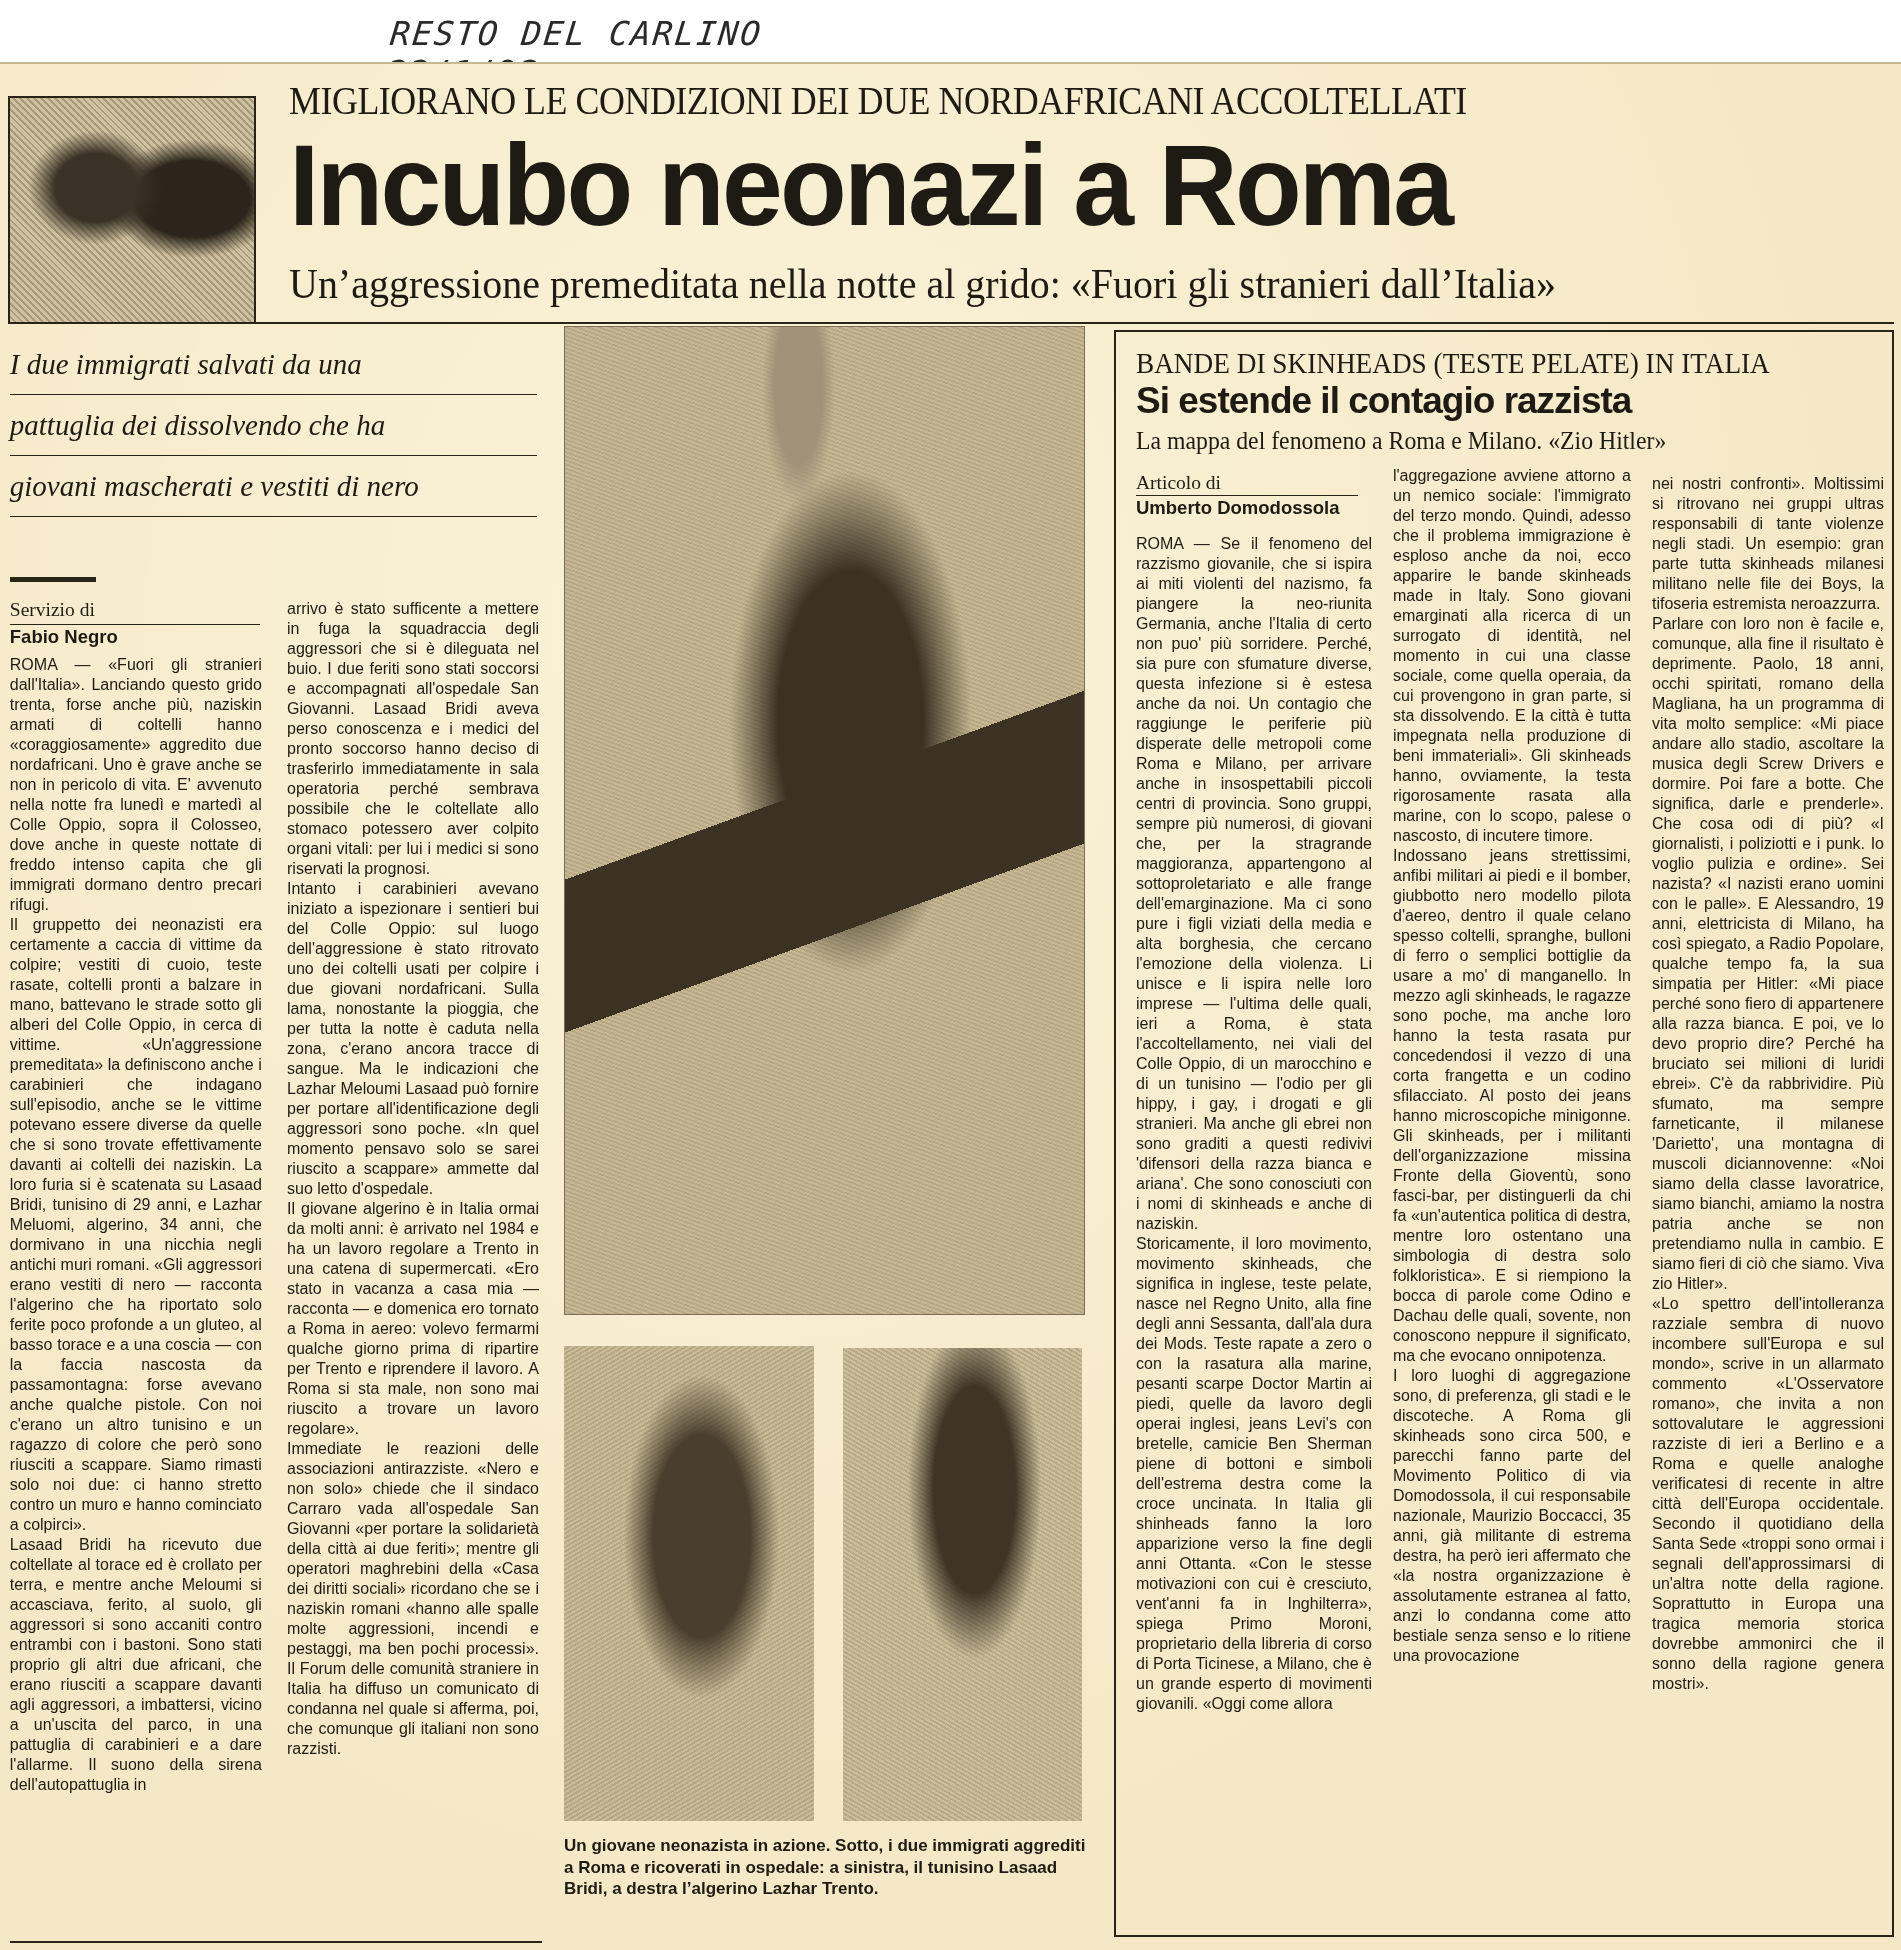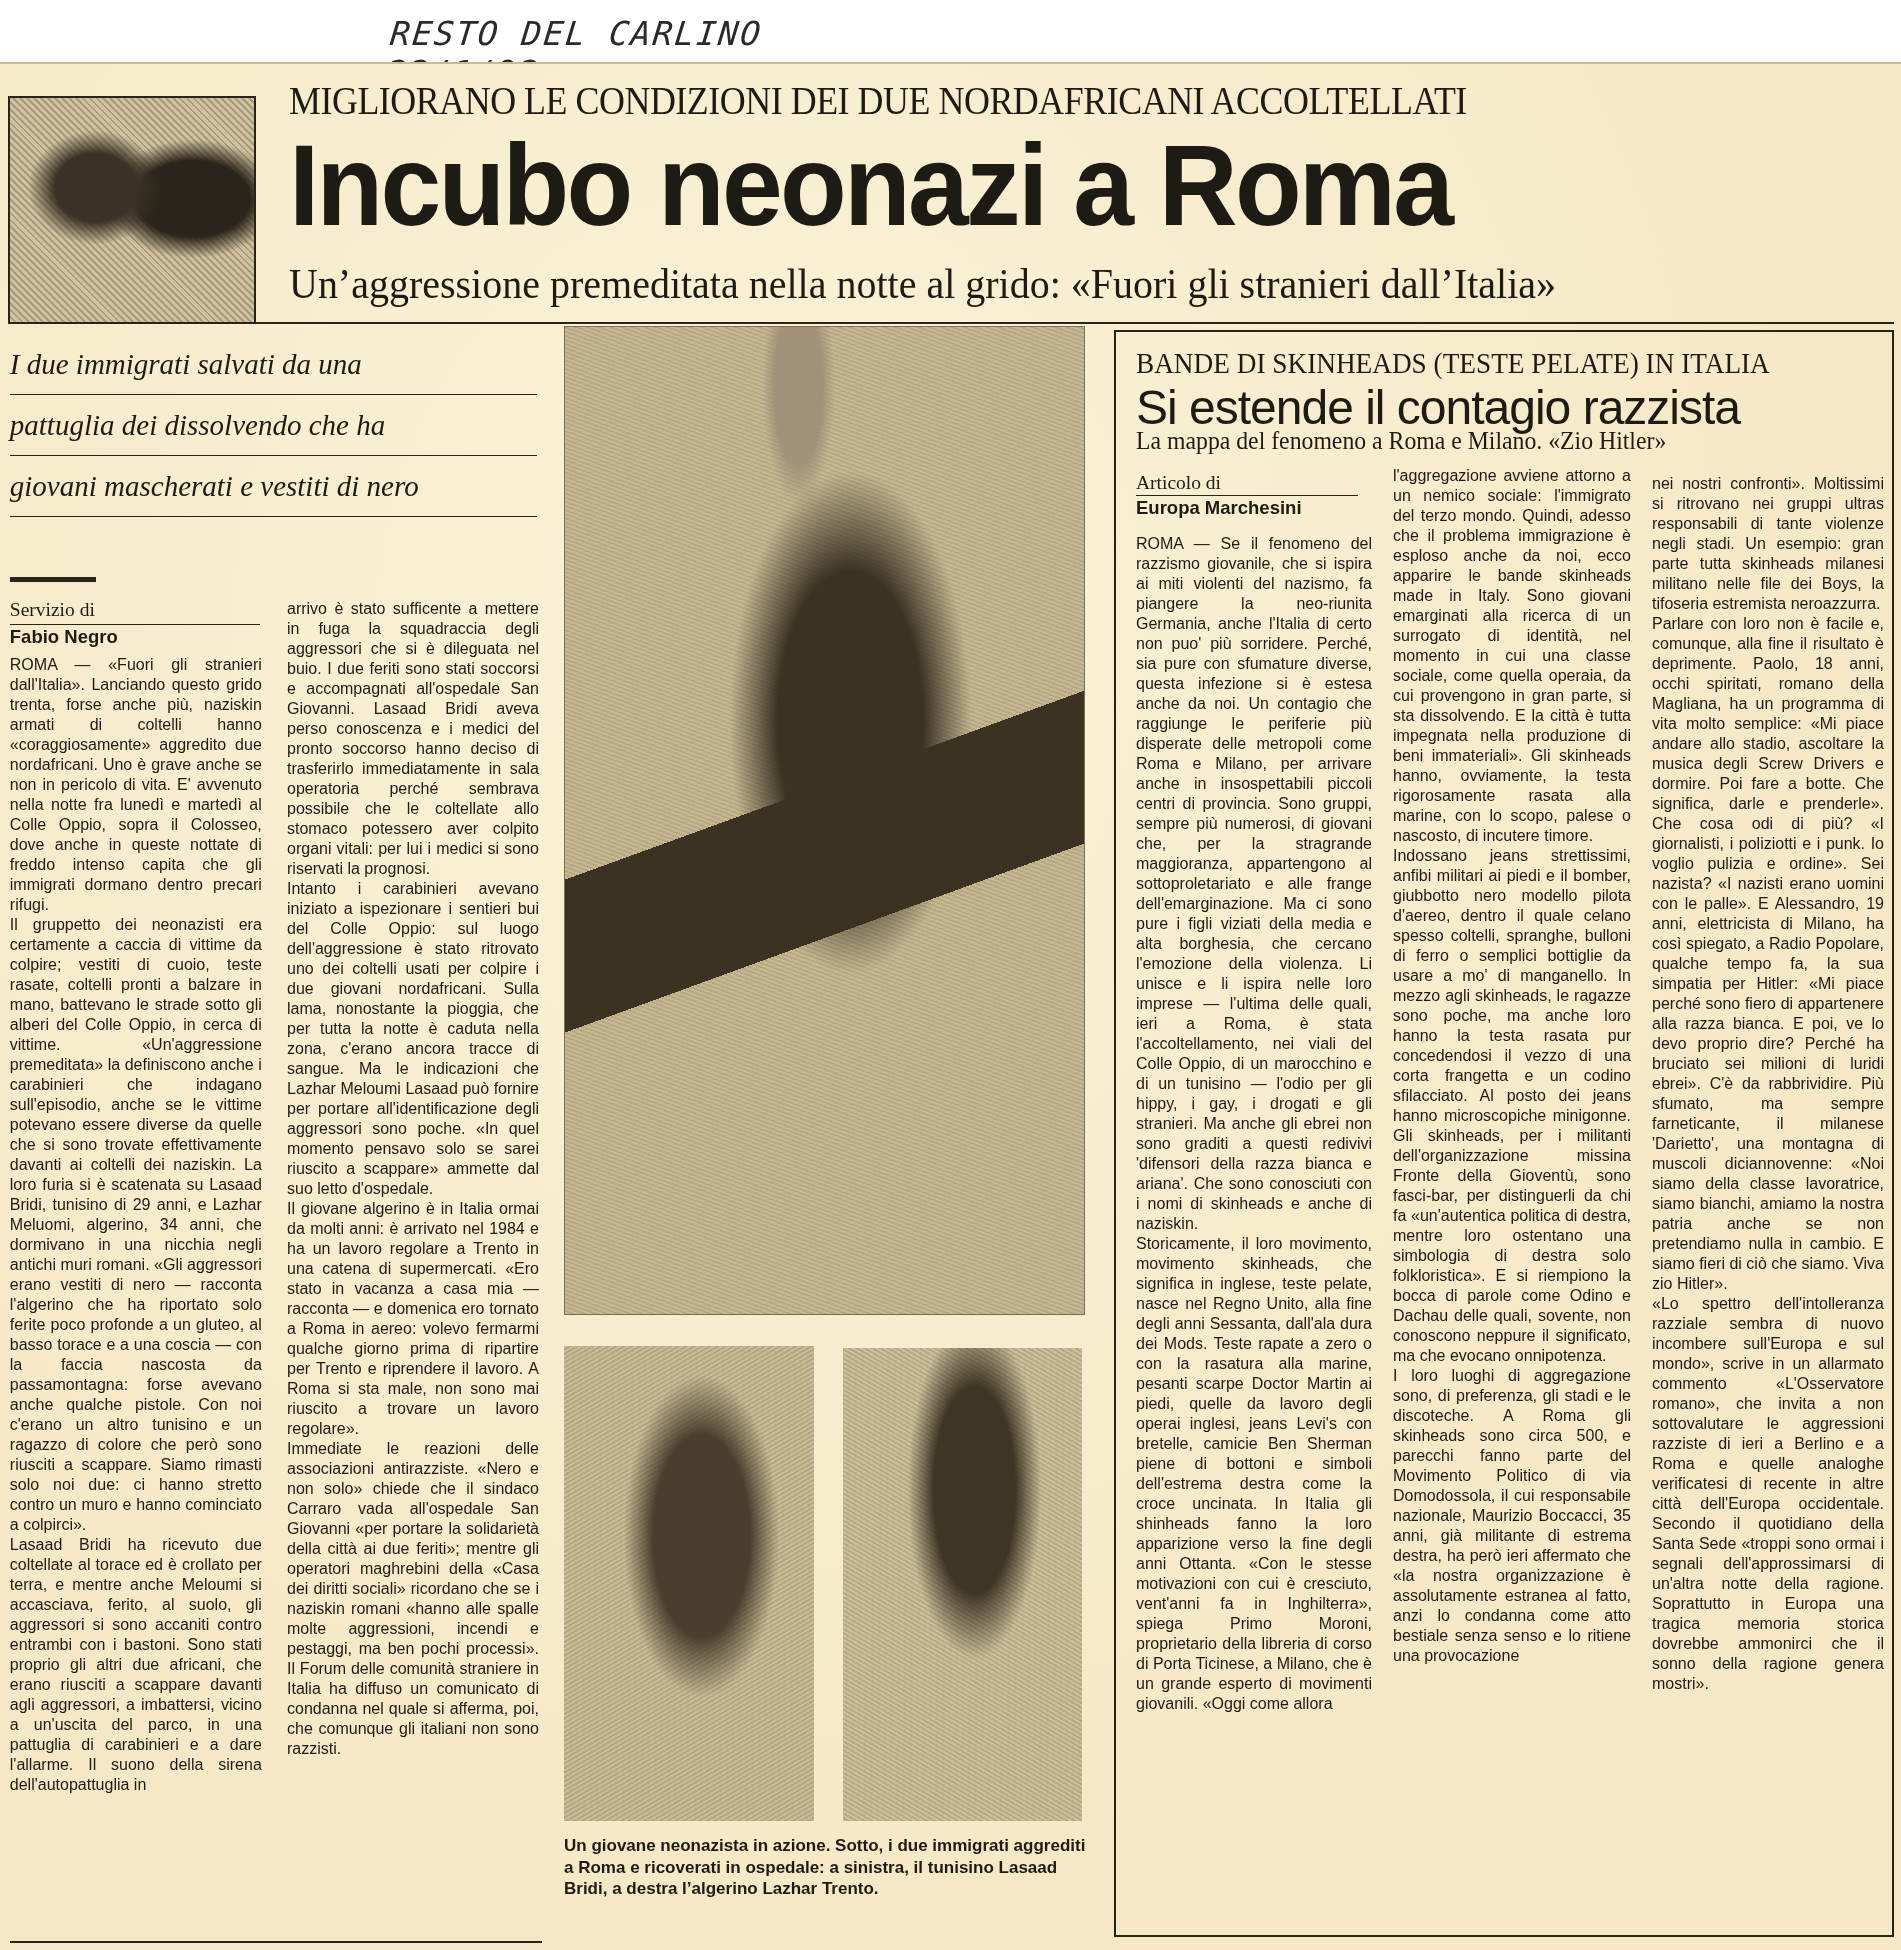--- a/index.html
+++ b/index.html
@@ -95,21 +95,21 @@
     position:absolute; left:1114px; top:330px; width:780px; height:1607px;
     border:2px solid #2a2418; box-sizing:border-box;
   }
   .box-kicker {
     position:absolute; left:1136px; top:347px; width:741px;
     font-family:"Liberation Serif", serif; font-size:29px; white-space:nowrap;
     transform:scaleX(0.94); transform-origin:left;
   }
   .box-title {
     position:absolute; left:1136px; top:380px; width:741px;
-    font-weight:normal; font-size:48px; white-space:nowrap; letter-spacing:-1px;
+    font-weight:bold; font-size:37px; white-space:nowrap; letter-spacing:-1px;
   }
   .box-deck {
     position:absolute; left:1136px; top:427px; width:741px;
     font-family:"Liberation Serif", serif; font-size:25px; white-space:nowrap;
     transform:scaleX(0.95); transform-origin:left;
   }
   .box-col { font-size:16px; line-height:20px; }
 </style>
 </head>
 <body>
@@ -158,21 +158,21 @@
 <div class="photo-right" title="Lazhar Meloumi photo"></div>
 <div class="caption">Un giovane neonazista in azione. Sotto, i due immigrati aggrediti a Roma e ricoverati in ospedale: a sinistra, il tunisino Lasaad Bridi, a destra l’algerino Lazhar Trento.</div>
 
 <div class="box"></div>
 <div class="box-kicker">BANDE DI SKINHEADS (TESTE PELATE) IN ITALIA</div>
 <div class="box-title">Si estende il contagio razzista</div>
 <div class="box-deck">La mappa del fenomeno a Roma e Milano. «Zio Hitler»</div>
 
 <div class="byline-label" style="left:1136px; top:472px;">Articolo di</div>
 <div class="rule" style="left:1136px; top:495px; width:222px; height:1px;"></div>
-<div class="byline-name" style="left:1136px; top:497px;">Europa Marchesini</div>
+<div class="byline-name" style="left:1136px; top:497px;">Umberto Domodossola</div>
 
 <div class="col box-col" style="left:1136px; top:534px; width:236px;">
   <p>ROMA — Se il fenomeno del razzismo giovanile, che si ispira ai miti violenti del nazismo, fa piangere la neo-riunita Germania, anche l'Italia di certo non puo' più sorridere. Perché, sia pure con sfumature diverse, questa infezione si è estesa anche da noi. Un contagio che raggiunge le periferie più disperate delle metropoli come Roma e Milano, per arrivare anche in insospettabili piccoli centri di provincia. Sono gruppi, sempre più numerosi, di giovani che, per la stragrande maggioranza, appartengono al sottoproletariato e alle frange dell'emarginazione. Ma ci sono pure i figli viziati della media e alta borghesia, che cercano l'emozione della violenza. Li unisce e li ispira nelle loro imprese — l'ultima delle quali, ieri a Roma, è stata l'accoltellamento, nei viali del Colle Oppio, di un marocchino e di un tunisino — l'odio per gli hippy, i gay, i drogati e gli stranieri. Ma anche gli ebrei non sono graditi a questi redivivi 'difensori della razza bianca e ariana'. Che sono conosciuti con i nomi di skinheads e anche di naziskin.</p>
   <p>Storicamente, il loro movimento, movimento skinheads, che significa in inglese, teste pelate, nasce nel Regno Unito, alla fine degli anni Sessanta, dall'ala dura dei Mods. Teste rapate a zero o con la rasatura alla marine, pesanti scarpe Doctor Martin ai piedi, quelle da lavoro degli operai inglesi, jeans Levi's con bretelle, camicie Ben Sherman piene di bottoni e simboli dell'estrema destra come la croce uncinata. In Italia gli shinheads fanno la loro apparizione verso la fine degli anni Ottanta. «Con le stesse motivazioni con cui è cresciuto, vent'anni fa in Inghilterra», spiega Primo Moroni, proprietario della libreria di corso di Porta Ticinese, a Milano, che è un grande esperto di movimenti giovanili. «Oggi come allora</p>
 </div>
 <div class="col box-col" style="left:1393px; top:466px; width:238px;">
   <p>l'aggregazione avviene attorno a un nemico sociale: l'immigrato del terzo mondo. Quindi, adesso che il problema immigrazione è esploso anche da noi, ecco apparire le bande skinheads made in Italy. Sono giovani emarginati alla ricerca di un surrogato di identità, nel momento in cui una classe sociale, come quella operaia, da cui provengono in gran parte, si sta dissolvendo. E la città è tutta impegnata nella produzione di beni immateriali». Gli skinheads hanno, ovviamente, la testa rigorosamente rasata alla marine, con lo scopo, palese o nascosto, di incutere timore.</p>
   <p>Indossano jeans strettissimi, anfibi militari ai piedi e il bomber, giubbotto nero modello pilota d'aereo, dentro il quale celano spesso coltelli, spranghe, bulloni di ferro o semplici bottiglie da usare a mo' di manganello. In mezzo agli skinheads, le ragazze sono poche, ma anche loro hanno la testa rasata pur concedendosi il vezzo di una corta frangetta e un codino sfilacciato. Al posto dei jeans hanno microscopiche minigonne. Gli skinheads, per i militanti dell'organizzazione missina Fronte della Gioventù, sono fasci-bar, per distinguerli da chi fa «un'autentica politica di destra, mentre loro ostentano una simbologia di destra solo folkloristica». E si riempiono la bocca di parole come Odino e Dachau delle quali, sovente, non conoscono neppure il significato, ma che evocano onnipotenza.</p>
   <p>I loro luoghi di aggregazione sono, di preferenza, gli stadi e le discoteche. A Roma gli skinheads sono circa 500, e parecchi fanno parte del Movimento Politico di via Domodossola, il cui responsabile nazionale, Maurizio Boccacci, 35 anni, già militante di estrema destra, ha però ieri affermato che «la nostra organizzazione è assolutamente estranea al fatto, anzi lo condanna come atto bestiale senza senso e lo ritiene una provocazione</p>
 </div>

